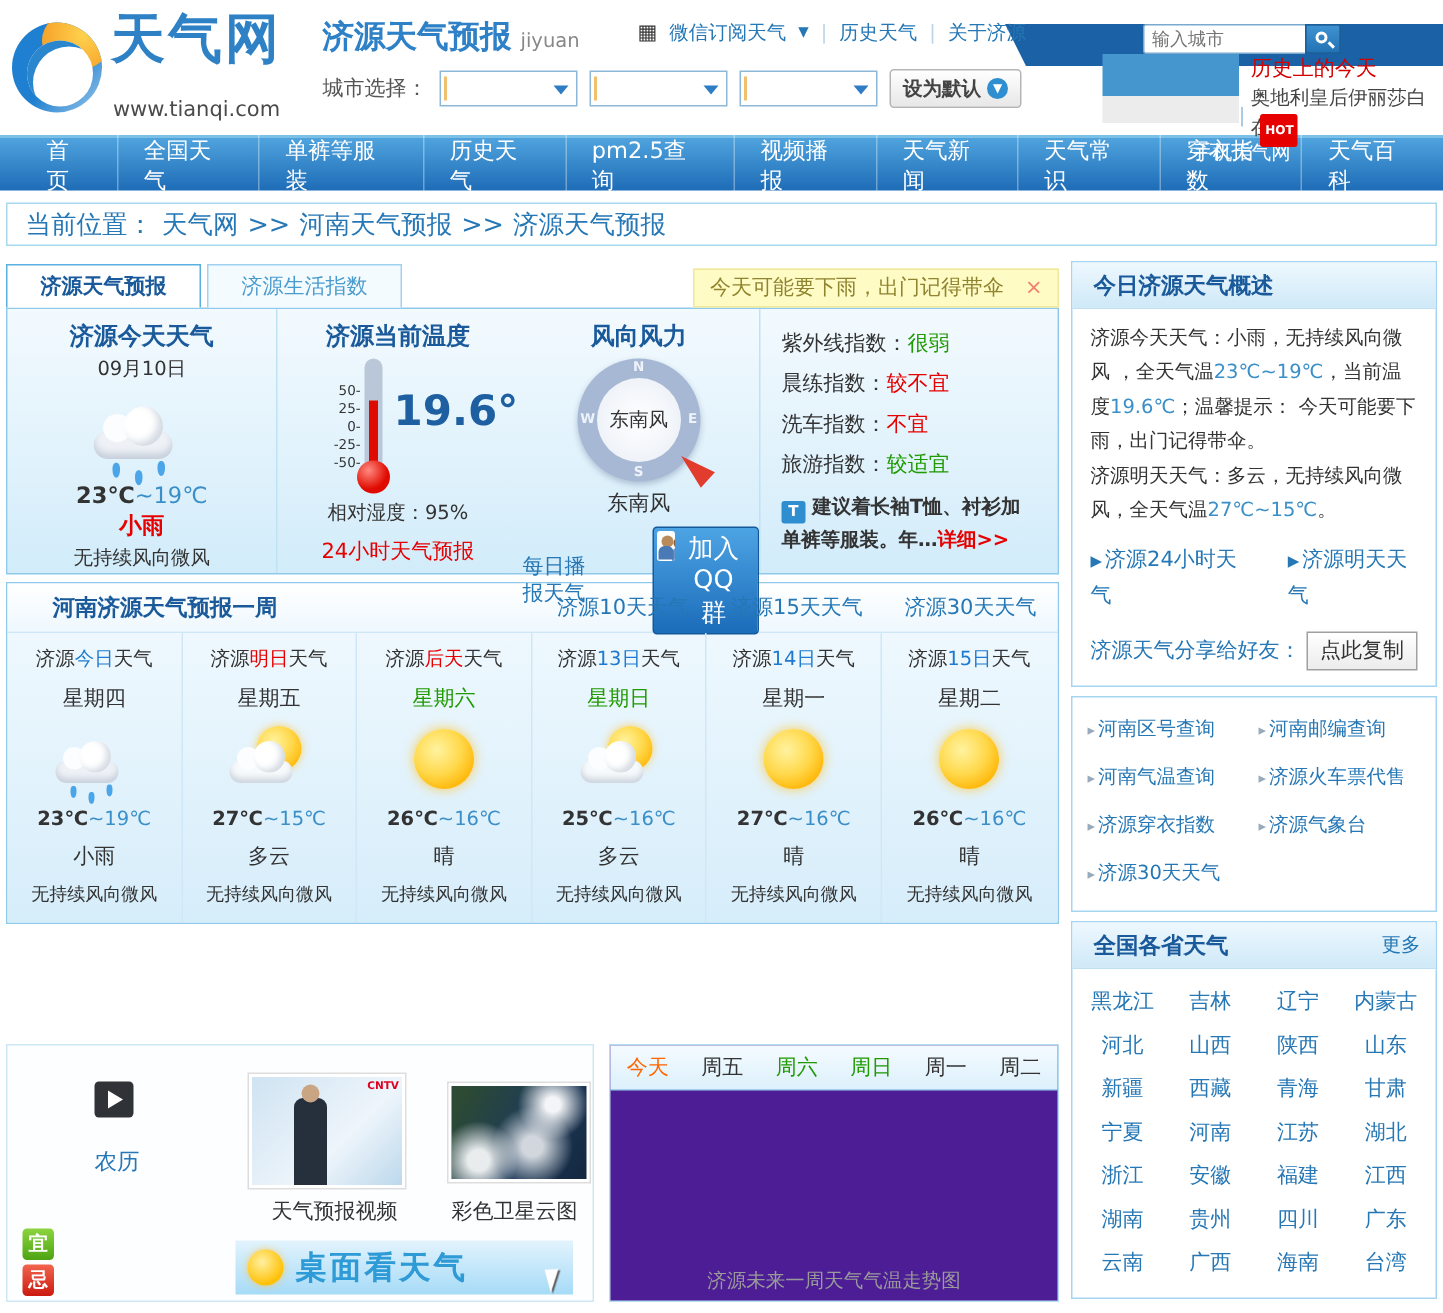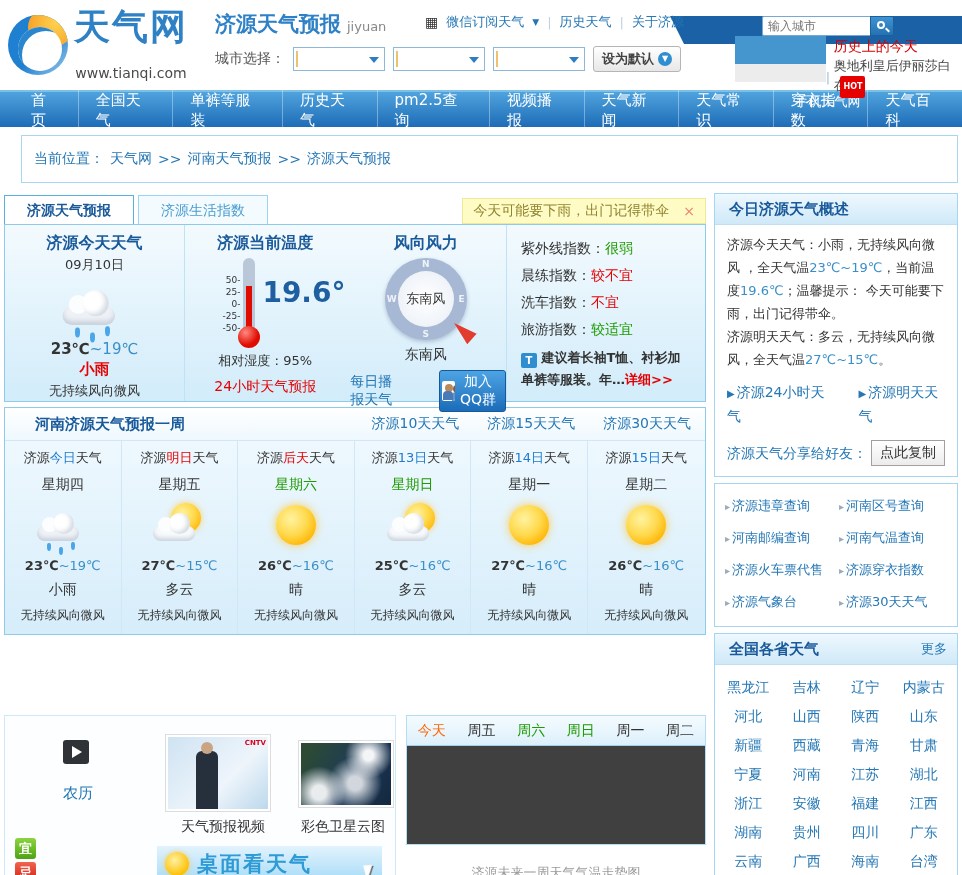--- a/index.html
+++ b/index.html
@@ -69,22 +69,22 @@
   
   .nav { height:37px; background:linear-gradient(#4fa3dd,#1e6cb7); border-top:2px solid #7cc0e8;
     display:flex; align-items:center; padding-left:14px; }
   .nav-item { position:relative; color:#fff; font-size:15px; padding:0 17px; cursor:pointer;
     border-right:1px solid rgba(255,255,255,.35); line-height:20px; }
   .nav-item:last-child { border-right:none; }
   .hot-badge { position:absolute; top:-14px; right:2px; background:#e60000; color:#fff;
     font-size:8px; font-weight:bold; padding:1px 3px; border-radius:2px; }
 
   
-  .breadcrumb { margin:8px 4px 0 21px; height:48px; border:1px solid #a8d8f0;
-    display:flex; align-items:center; padding-left:12px; gap:6px; font-size:14px; background:#fff; }
+  .breadcrumb { margin:8px 4px 0 4px; height:29px; border:1px solid #a8d8f0;
+    display:flex; align-items:center; padding-left:12px; gap:6px; font-size:17px; background:#fff; }
   .bc-label { color:#2577b5; }
 
   
   .content { display:flex; gap:8px; padding:10px 4px 0 4px; }
   .col-left { width:702px; }
   .col-right { width:244px; }
 
   
   .tabs-row { display:flex; align-items:flex-end; height:31px; }
   .tab { height:29px; line-height:29px; padding:0 22px; font-size:14px; cursor:pointer; }
@@ -128,22 +128,22 @@
   .compass .pt { position:absolute; font-size:9px; font-weight:bold; color:#eef3fa; }
   .compass .n { top:1px; left:50%; transform:translateX(-50%); }
   .compass .s { bottom:1px; left:50%; transform:translateX(-50%); }
   .compass .w { left:2px; top:50%; transform:translateY(-50%); }
   .compass .e { right:2px; top:50%; transform:translateY(-50%); }
   .compass .arrow { position:absolute; right:-8px; bottom:2px; width:0; height:0;
     border-top:7px solid transparent; border-bottom:7px solid transparent;
     border-right:24px solid #e23c2e; transform:rotate(42deg); }
   .wind-label { font-size:14px; margin-top:6px; }
   .qq-row { display:flex; align-items:center; justify-content:center; gap:6px; margin-top:6px; }
-  .qq-btn { display:flex; align-items:center; gap:4px; background:linear-gradient(#4da4e4,#1b6cb9);
-    border:1px solid #15599b; border-radius:3px; color:#fff; font-size:14px; padding:2px 8px 2px 2px; cursor:pointer;margin-left:36px; }
+  .qq-btn { display:flex; align-items:flex-start; gap:4px; background:linear-gradient(#4da4e4,#1b6cb9);
+    border:1px solid #15599b; border-radius:3px; color:#fff; font-size:17px; padding:2px 8px 2px 2px; cursor:pointer;margin-left:36px; }
   .qq-ico { width:22px; height:20px; background:#fff; border-radius:2px; position:relative; overflow:hidden; }
   .qq-ico::before { content:""; position:absolute; left:3px; top:3px; width:8px; height:8px;
     border-radius:50%; background:#b98a5a; box-shadow:8px 1px 0 #8a5a3a; }
   .qq-ico::after { content:""; position:absolute; left:1px; top:10px; width:10px; height:9px;
     border-radius:4px 4px 0 0; background:#4a7ab5; box-shadow:9px 1px 0 #6a93c5; }
 
   .cw-idx { flex:1; padding:10px 0 0 14px; }
   .idx-row { font-size:14px; line-height:27px; }
   .tip-row { font-size:13px; line-height:22px; margin-top:4px; padding-right:6px;font-weight:bold; }
   .shirt-icon { display:inline-block; width:16px; height:15px; background:#2e8ed0; color:#fff;
@@ -237,21 +237,21 @@
   .desk-banner { position:absolute; left:152px; top:130px; width:225px; height:36px;
     background:linear-gradient(#e2f3fd,#a6dbf7); display:flex; align-items:center; gap:8px;
     padding-left:8px; cursor:pointer; }
   .desk-sun { width:24px; height:24px; border-radius:50%;
     background:radial-gradient(circle at 40% 35%,#fff0a0,#ffc107 70%); box-shadow:0 0 5px rgba(255,200,80,.9); }
   .desk-text { font-size:21px; font-weight:bold; color:#2e9ad6; letter-spacing:2px; }
   .cursor-arrow { position:absolute; right:8px; bottom:2px; width:0; height:0;
     border-left:9px solid #fff; border-bottom:14px solid transparent; border-top:2px solid transparent;
     filter:drop-shadow(1px 1px 0 #555); transform:rotate(-15deg); }
 
-  .bm-box { width:300px; height:130px; border:1px solid #b5ddf2; background:#404040; }
+  .bm-box { width:300px; height:172px; border:1px solid #b5ddf2; background:#4c1d95; }
   .bm-tabs { height:30px; background:linear-gradient(#f4fbff,#ddf0fb); border-bottom:1px solid #9fcfec;
     display:flex; align-items:center; justify-content:space-around; font-size:14px; }
   .bm-tab { cursor:pointer; }
   .bm-chart { position:relative; height:140px; }
   .bm-caption { position:absolute; left:0; right:0; bottom:4px; text-align:center; font-size:13px; color:#9a9a9a; }
 </style>
 </head>
 <body>
 
 <div class="header">
@@ -574,21 +574,20 @@
         </div>
         <div class="share-row">
           <span class="lnk">济源天气分享给好友：</span>
           <button class="copy-btn">点此复制</button>
         </div>
       </div>
     </div>
 
     <div class="rbox">
       <div class="life-grid">
-        <div class="cell"><span class="tri" style="color:#9ab">▸</span><span class="lnk">济源违章查询</span></div>
         <div class="cell"><span class="tri" style="color:#9ab">▸</span><span class="lnk">河南区号查询</span></div>
         <div class="cell"><span class="tri" style="color:#9ab">▸</span><span class="lnk">河南邮编查询</span></div>
         <div class="cell"><span class="tri" style="color:#9ab">▸</span><span class="lnk">河南气温查询</span></div>
         <div class="cell"><span class="tri" style="color:#9ab">▸</span><span class="lnk">济源火车票代售</span></div>
         <div class="cell"><span class="tri" style="color:#9ab">▸</span><span class="lnk">济源穿衣指数</span></div>
         <div class="cell"><span class="tri" style="color:#9ab">▸</span><span class="lnk">济源气象台</span></div>
         <div class="cell"><span class="tri" style="color:#9ab">▸</span><span class="lnk">济源30天天气</span></div>
       </div>
     </div>
 

